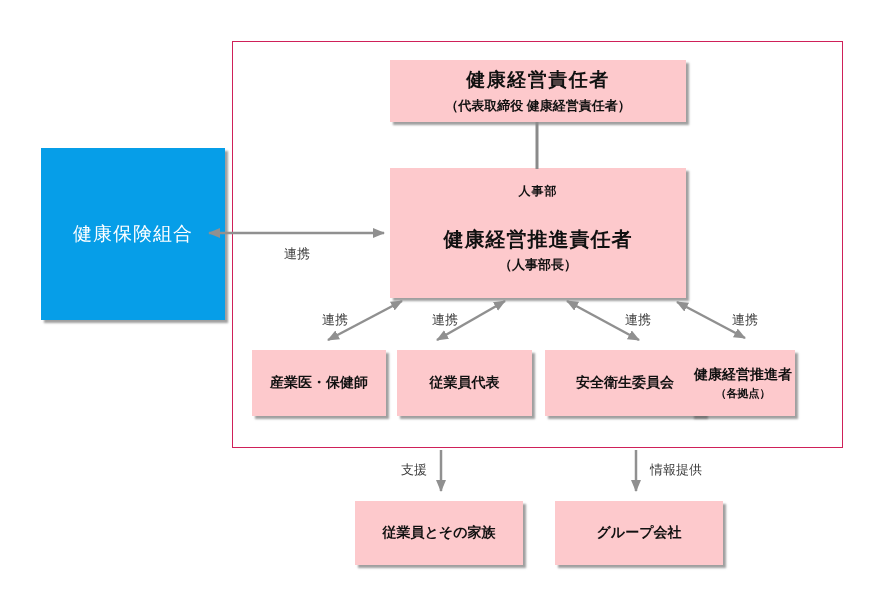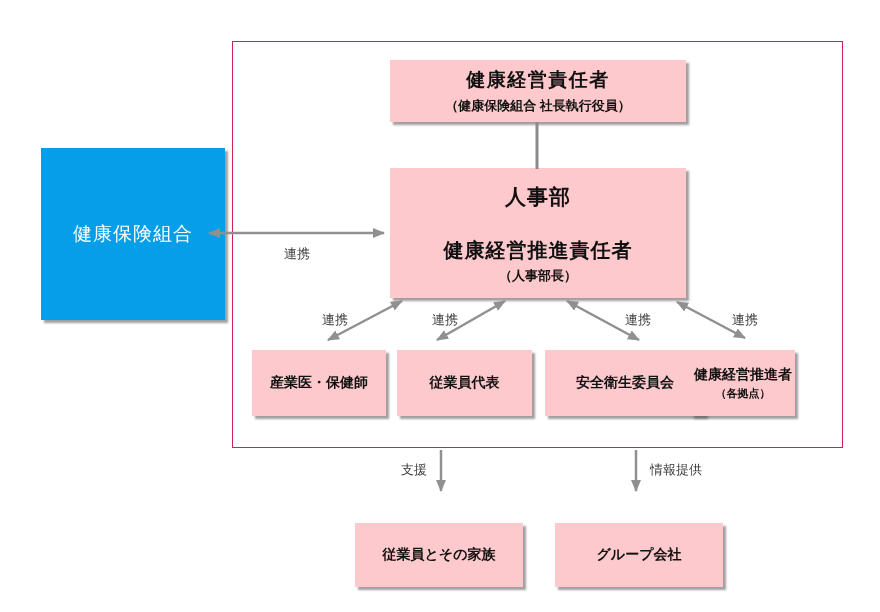--- a/index.html
+++ b/index.html
@@ -44,32 +44,32 @@
     justify-content: center;
     color: #ffffff;
     font-size: 19px;
     letter-spacing: 1px;
   }
   .exec-box { left: 390px; top: 60px; width: 296px; height: 62px; }
   .exec-box .title { font-size: 19px; font-weight: bold; letter-spacing: 1.5px; }
   .exec-box .subtitle { font-size: 13px; font-weight: bold; margin-top: 4px; }
 
   .hr-box { left: 390px; top: 168px; width: 296px; height: 130px; justify-content: flex-start; }
-  .hr-box .dept { font-size: 21px; font-weight: bold; margin-top: 15px; letter-spacing: 1px; }
+  .hr-box .dept { font-size: 12px; font-weight: bold; margin-top: 15px; letter-spacing: 1px; }
   .hr-box .role { font-size: 20px; font-weight: bold; margin-top: 26px; letter-spacing: 1px; }
   .hr-box .note { font-size: 13px; font-weight: bold; margin-top: 3px; }
 
   .committee { top: 350px; height: 66px; font-weight: bold; font-size: 14px; }
   .c1 { left: 252px; width: 134px; }
   .c2 { left: 397px; width: 135px; }
   .c3 { left: 545px; width: 160px; }
   .c4 { left: 691px; width: 104px; }
   .c4 .note { font-size: 11px; font-weight: bold; margin-top: 2px; }
 
-  .external { top: 523px; height: 64px; font-weight: bold; font-size: 14px; }
+  .external { top: 501px; height: 64px; font-weight: bold; font-size: 14px; }
   .e1 { left: 355px; width: 168px; }
   .e2 { left: 555px; width: 168px; }
 
   .arrow-label {
     position: absolute;
     font-size: 13px;
     color: #3a3a3a;
     text-align: center;
     white-space: nowrap;
   }
@@ -90,21 +90,21 @@
 </style>
 </head>
 <body>
 
 <div class="canvas">
 
   <div class="frame"></div>
 
   <div class="pinkbox exec-box">
     <div class="title">健康経営責任者</div>
-    <div class="subtitle">（健康保険組合 社長執行役員）</div>
+    <div class="subtitle">（代表取締役 健康経営責任者）</div>
   </div>
 
   <div class="pinkbox hr-box">
     <div class="dept">人事部</div>
     <div class="role">健康経営推進責任者</div>
     <div class="note">（人事部長）</div>
   </div>
 
   <div class="bluebox">
     <div>健康保険組合</div>

